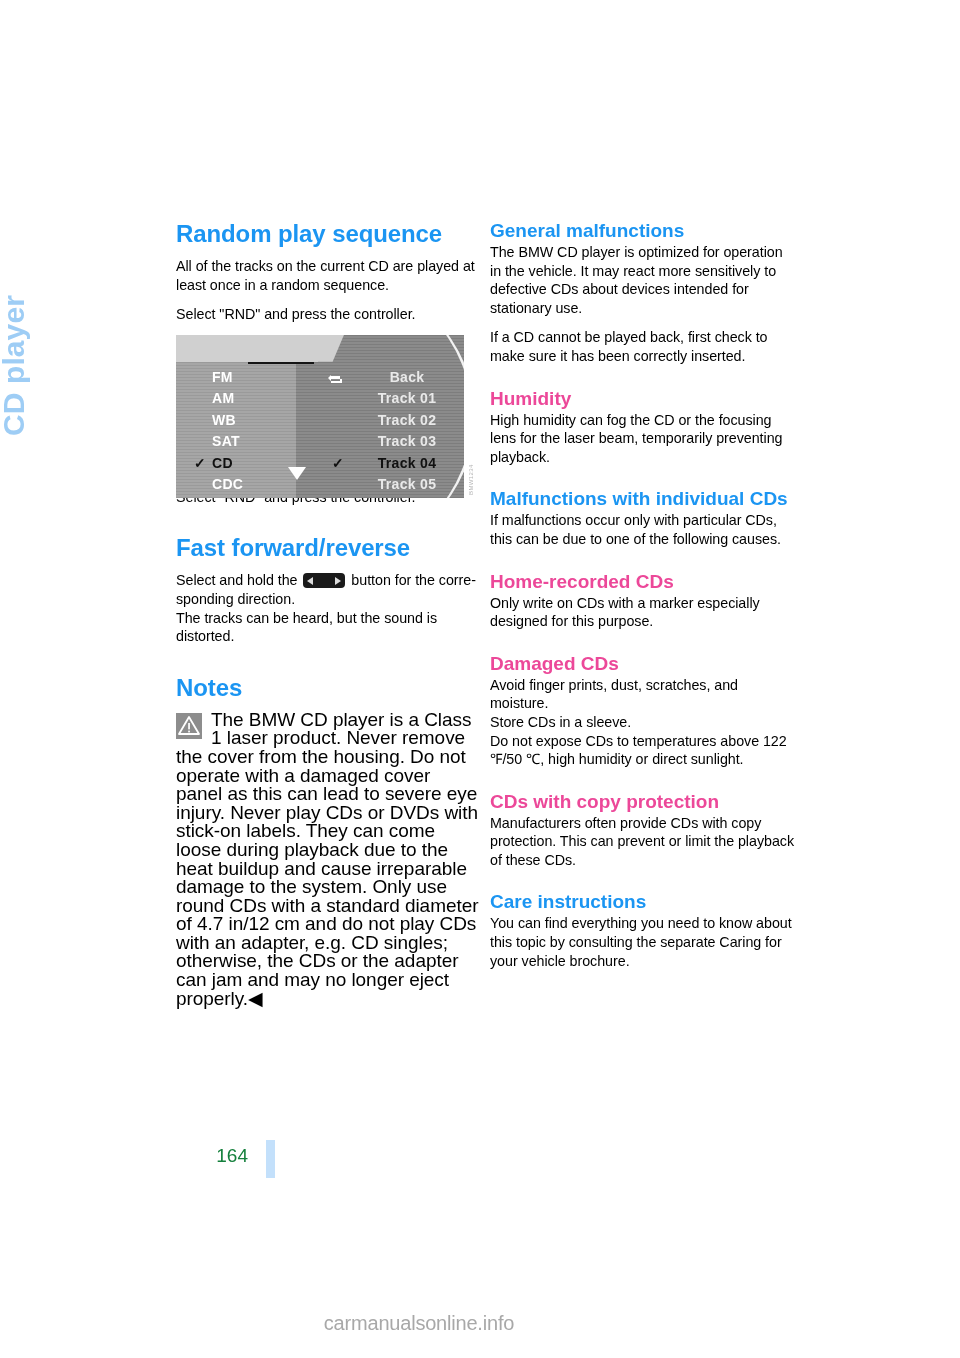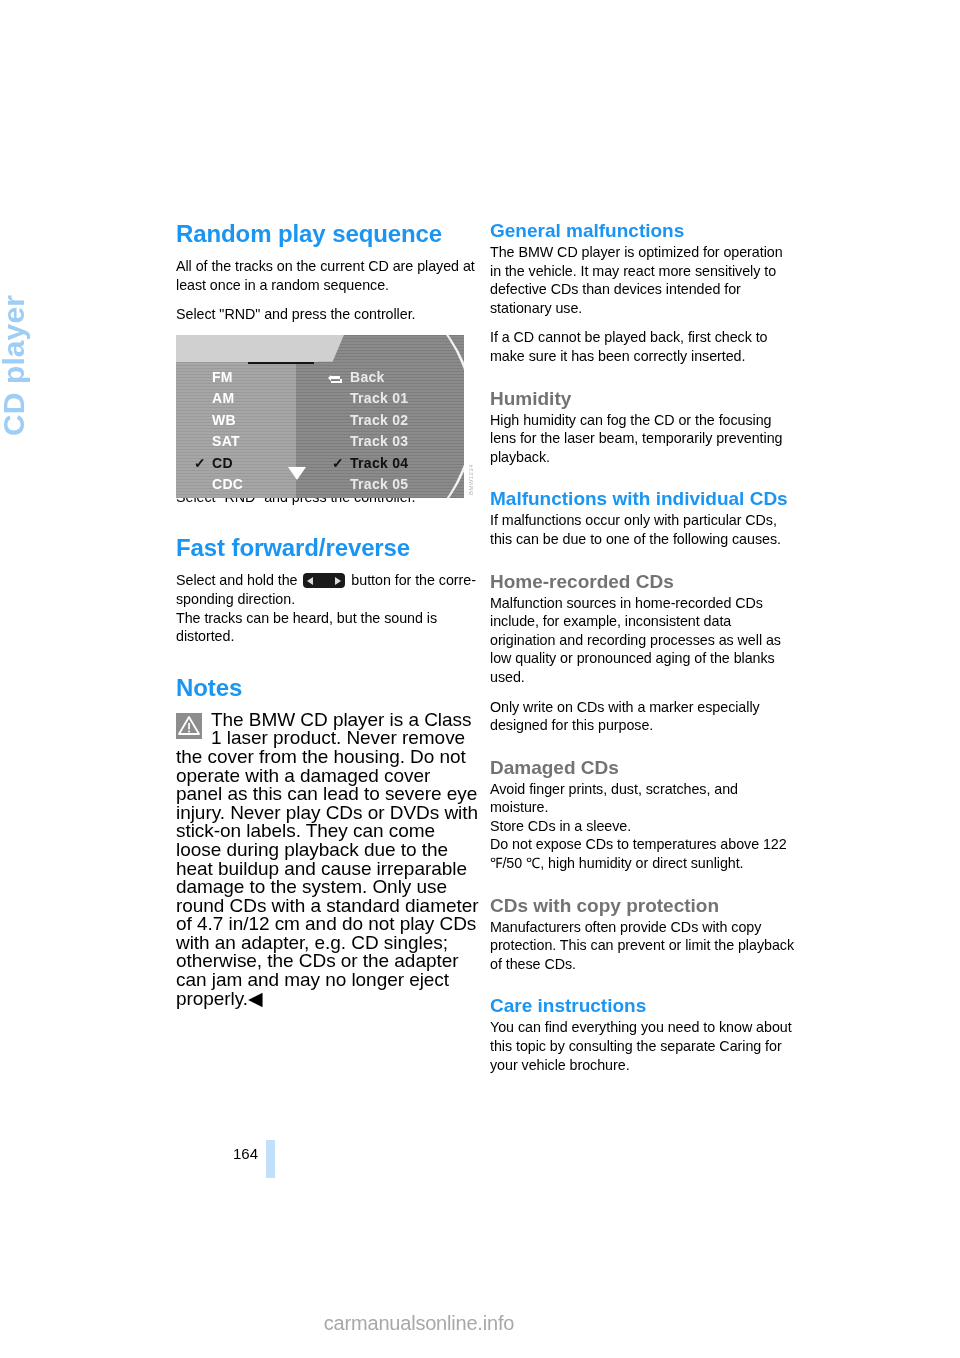--- a/index.html
+++ b/index.html
@@ -68,21 +68,21 @@
     letter-spacing: -0.1px;
   }
   h2.sub {
     color: #1b95f2;
     font-size: 19px;
     font-weight: bold;
     margin: 0 0 3px 0;
     line-height: 18px;
   }
   h2.sub.light {
-    color: #737373;
+    color: #ec4899;
   }
   p.body {
     font-size: 14.3px;
     line-height: 18.6px;
     margin: 0 0 11px 0;
     letter-spacing: -0.05px;
   }
   p.body.tight { margin-bottom: 0; }
   .gap-lg { height: 19px; }
   .gap-md { height: 13px; }
@@ -265,20 +265,21 @@
     font-size: 14px;
     font-weight: bold;
   }
 
   .menu-right {
     position: absolute;
     left: 148px;
     top: 32px;
     width: 140px;
     z-index: 3;
+    text-align: center;
   }
   .menu-right .row {
     height: 21.5px;
     line-height: 21.5px;
     font-size: 14px;
     font-weight: bold;
     color: #e9e9e9;
     position: relative;
     padding-left: 26px;
     letter-spacing: 0.3px;
@@ -319,26 +320,26 @@
     letter-spacing: 0.4px;
     writing-mode: vertical-rl;
     transform: rotate(180deg);
     white-space: nowrap;
     overflow: hidden;
   }
 
   
   .page-number {
     position: absolute;
-    left: 210px;
+    left: 200px;
     top: 1145px;
     width: 48px;
     text-align: right;
-    font-size: 15px;
-    color: #000000;
+    font-size: 19px;
+    color: #15803d;
   }
   .page-bar {
     position: absolute;
     left: 266px;
     top: 1140px;
     width: 9px;
     height: 38px;
     background: #c3e0fb;
   }
   .watermark {
@@ -441,34 +442,33 @@
         </svg>
       </div>
       <p class="notes-para">The BMW CD player is a Class 1 laser product. Never remove the cover from the housing. Do not operate with a damaged cover panel as this can lead to severe eye injury. Never play CDs or DVDs with stick-on labels. They can come loose during playback due to the heat buildup and cause irreparable damage to the system. Only use round CDs with a standard diameter of 4.7 in/12 cm and do not play CDs with an adapter, e.g. CD singles; otherwise, the CDs or the adapter can jam and may no longer eject properly.◀</p>
     </div>
 
   </div>
 
   <div class="col col-right">
 
     <h2 class="sub">General malfunctions</h2>
-    <p class="body">The BMW CD player is optimized for operation in the vehicle. It may react more sensitively to defective CDs than devices intended for stationary use.</p>
+    <p class="body">The BMW CD player is optimized for operation in the vehicle. It may react more sensitively to defective CDs about devices intended for stationary use.</p>
     <p class="body">If a CD cannot be played back, first check to make sure it has been correctly inserted.</p>
 
     <div class="gap-md"></div>
     <h2 class="sub light">Humidity</h2>
     <p class="body">High humidity can fog the CD or the focusing lens for the laser beam, temporarily preventing playback.</p>
 
     <div class="gap-md"></div>
     <h2 class="sub">Malfunctions with individual CDs</h2>
     <p class="body">If malfunctions occur only with particular CDs, this can be due to one of the following causes.</p>
 
     <div class="gap-md"></div>
     <h2 class="sub light">Home-recorded CDs</h2>
-    <p class="body">Malfunction sources in home-recorded CDs include, for example, inconsistent data origination and recording processes as well as low quality or pronounced aging of the blanks used.</p>
     <p class="body">Only write on CDs with a marker especially designed for this purpose.</p>
 
     <div class="gap-md"></div>
     <h2 class="sub light">Damaged CDs</h2>
     <p class="body" style="white-space: pre-line;">Avoid finger prints, dust, scratches, and moisture.
 Store CDs in a sleeve.
 Do not expose CDs to temperatures above 122 ℉/50 ℃, high humidity or direct sunlight.</p>
 
     <div class="gap-md"></div>
     <h2 class="sub light">CDs with copy protection</h2>

